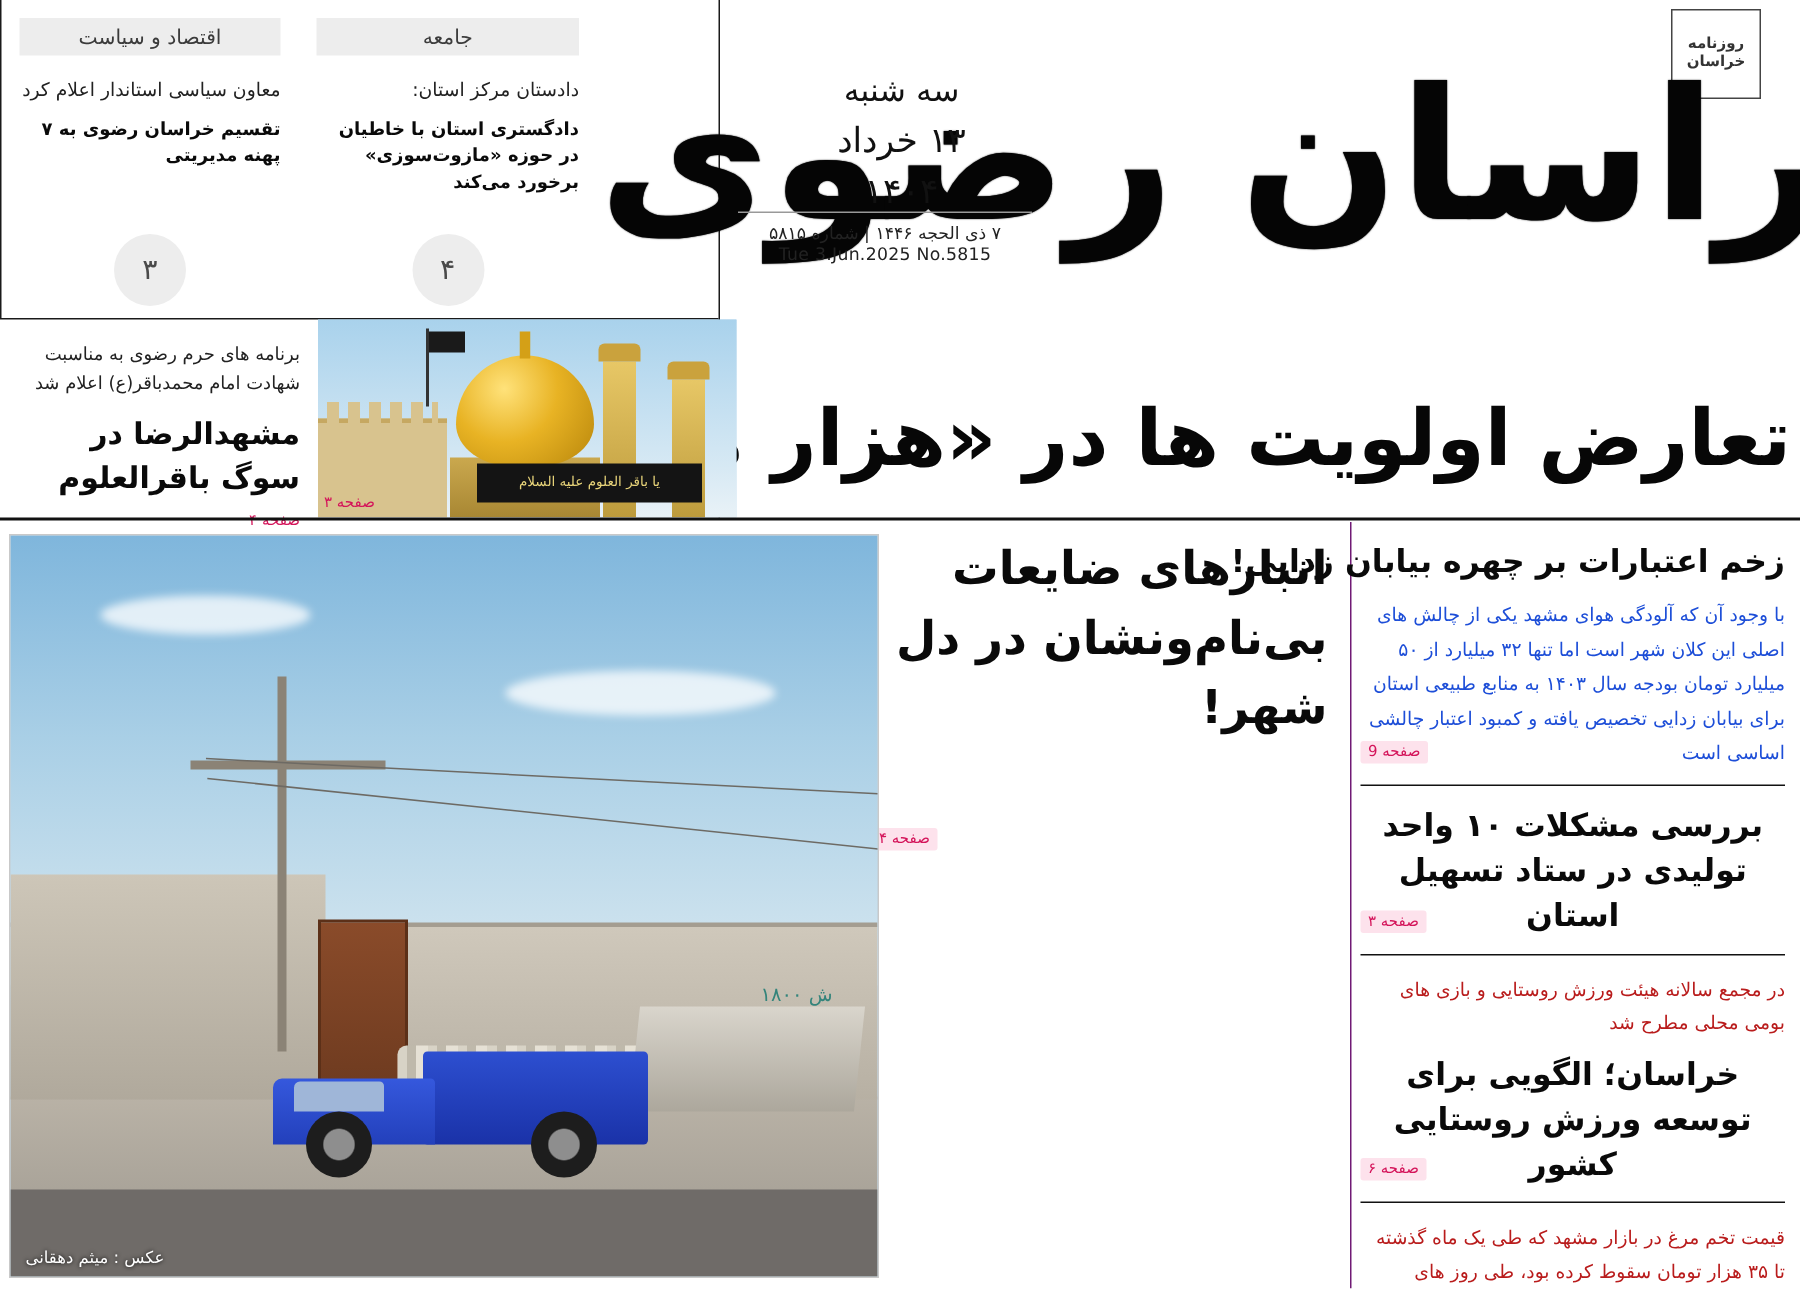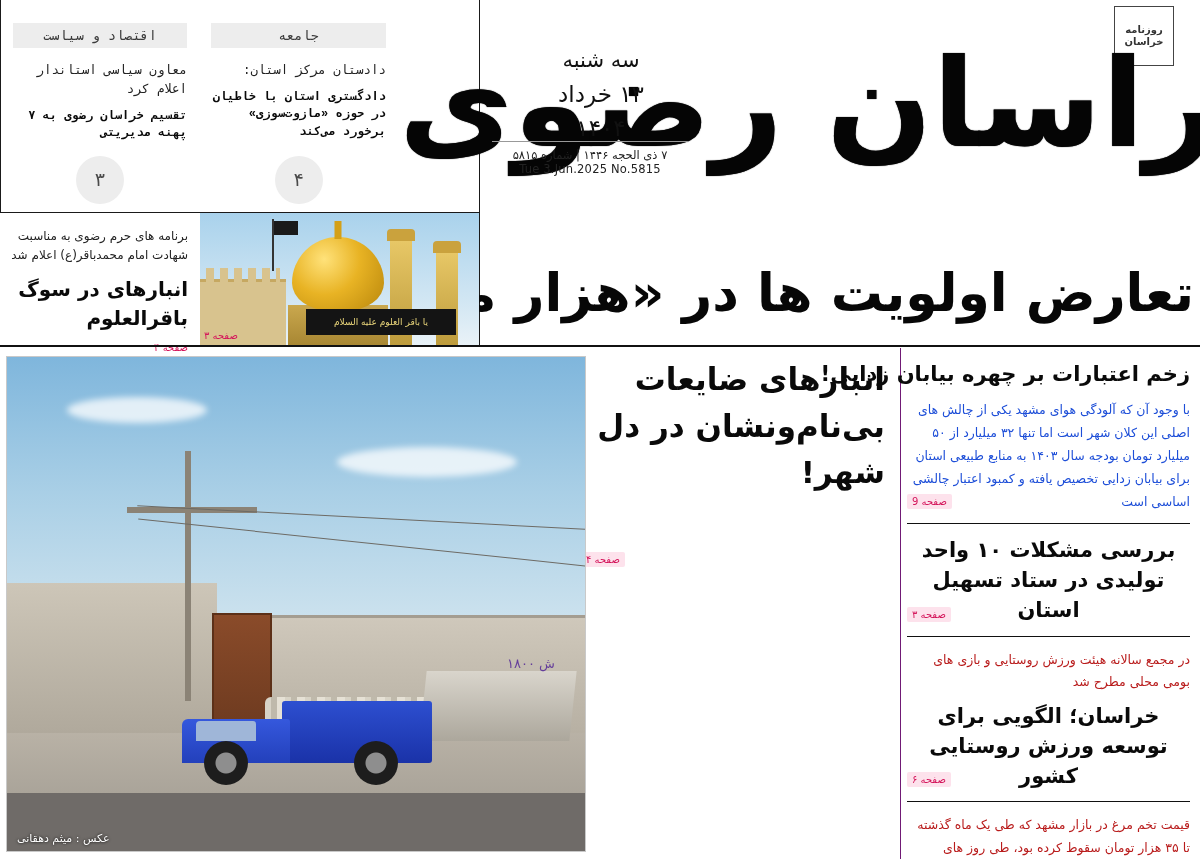--- a/index.html
+++ b/index.html
@@ -110,23 +110,22 @@
     width: 479px; height: 345px;
   }
   .teaser-row {
     position: absolute; top: 0; left: 0;
     width: 479px; height: 212px;
     display: flex; flex-direction: row-reverse;
   }
   .teaser {
     position: relative;
     width: 199px; height: 212px;
-    padding: 16px 12px;
+    padding: 5px 12px;
     border-left: 1px solid #1a1a1a;
-    font-family: Liberation Mono, monospace;
   }
   .teaser:last-child { border-left: none; }
   .teaser-cat {
     margin-top: 7px;
     background: #ededed;
     height: 25px;
     display: flex; align-items: center; justify-content: center;
     font-size: 13.5px; color: #3b3b3b;
   }
   .teaser-kicker {
@@ -146,21 +145,21 @@
     display: flex; align-items: center; justify-content: center;
     font-size: 19px; color: #4a4a4a;
   }
   .top-left-sep {
     position: absolute; top: 212px; left: 0; width: 479px;
     border-top: 1px solid #1a1a1a;
   }
 
   
   .shrine-block {
-    position: absolute; top: 213px; left: 0;
+    position: absolute; top: 213px; left: 12px;
     width: 479px; height: 132px;
     display: flex; flex-direction: row-reverse;
   }
   .shrine-text {
     width: 200px; height: 132px;
     padding: 14px 12px 0 8px;
     text-align: right;
   }
   .shrine-kicker { font-size: 12px; color: #222; line-height: 1.6; }
   .shrine-title {
@@ -351,21 +350,21 @@
     position:absolute; bottom:118px; left:258px; width:170px; height:36px;
     background: repeating-linear-gradient(90deg,#d8d3c6 0 6px,#bfb9ab 6px 12px,#e6e1d5 12px 20px);
     border-radius: 6px;
   }
   .ph-debris {
     position:absolute; bottom:110px; right:12px; width:150px; height:70px;
     background: linear-gradient(#d9d5cc, #aca79c);
     transform: skewX(-6deg);
   }
   .ph-graffiti {
-    position:absolute; color:#4c1d95; font-size:13px; opacity:.8;
+    position:absolute; color:#0f766e; font-size:13px; opacity:.8;
   }
   .photo-credit {
     position:absolute; left:10px; bottom:6px;
     color:#fff; font-size:11px; text-shadow:0 0 3px #000;
     direction: rtl;
   }
 </style>
 </head>
 <body>
 
@@ -419,21 +418,21 @@
           <div class="teaser-title">دادگستری استان با خاطیان در حوزه «مازوت‌سوزی» برخورد می‌کند</div>
           <div class="teaser-num">۴</div>
         </div>
 
       </div>
       <div class="top-left-sep"></div>
 
       <div class="shrine-block">
         <div class="shrine-text">
           <div class="shrine-kicker">برنامه های حرم رضوی به مناسبت شهادت امام محمدباقر(ع) اعلام شد</div>
-          <div class="shrine-title">انبارهای در سوگ باقرالعلوم</div>
+          <div class="shrine-title">مشهدالرضا در سوگ باقرالعلوم</div>
           <div class="shrine-page">صفحه ۴</div>
         </div>
         <div class="shrine-photo">
           <div class="sky"></div>
           <div class="bldg-left"></div>
           <div class="dome-base"></div>
           <div class="dome"></div>
           <div class="minaret m1"></div>
           <div class="minaret m2"></div>
           <div class="flag-pole"></div>

